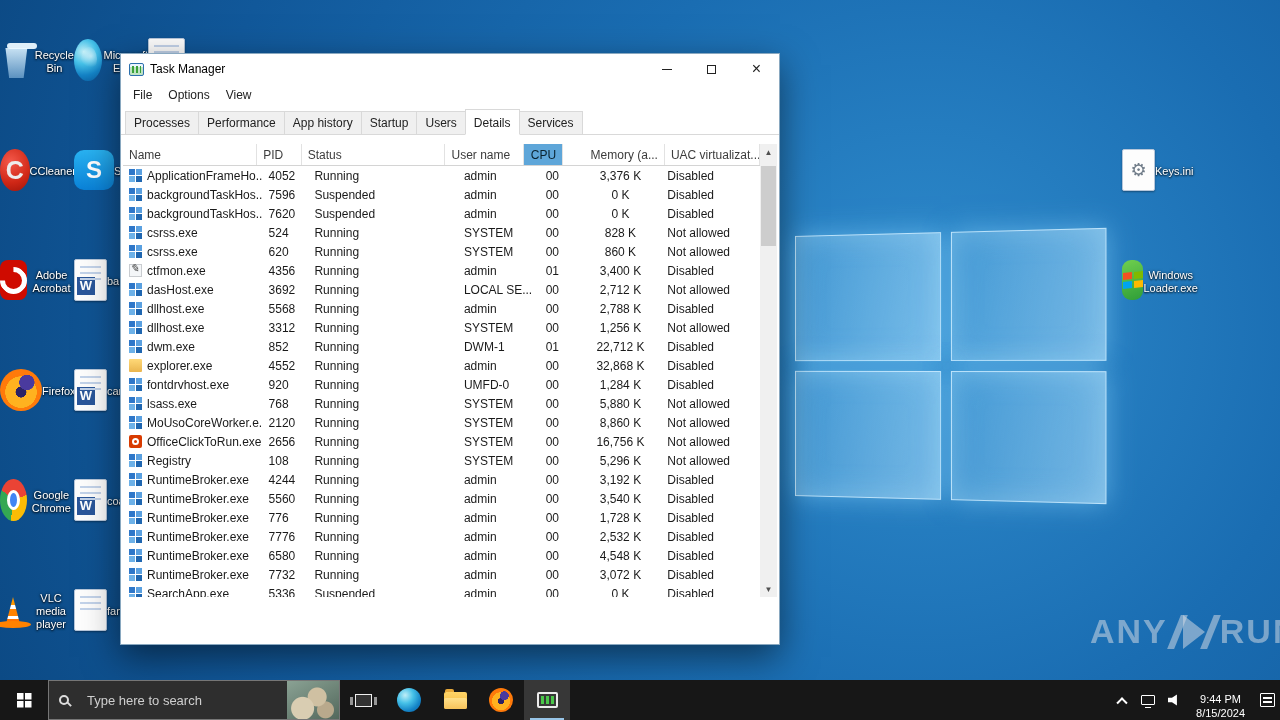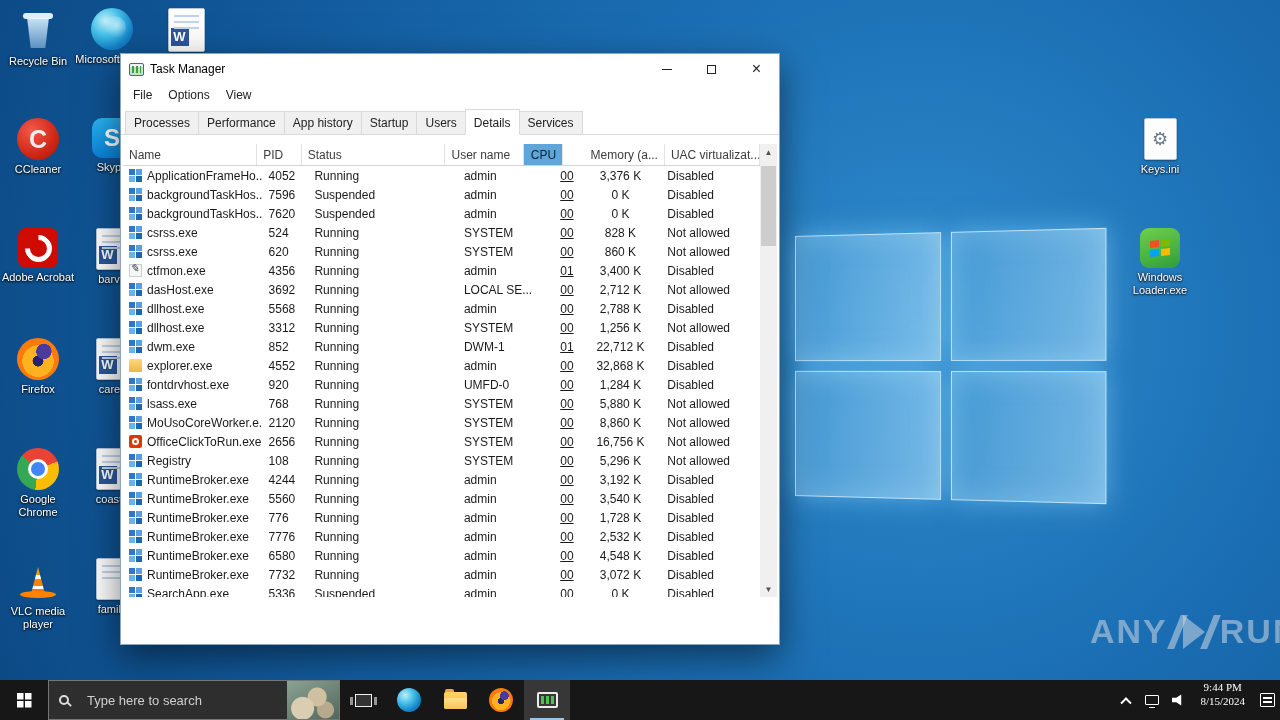--- a/index.html
+++ b/index.html
@@ -14,21 +14,21 @@
     transform: perspective(900px) rotateY(-10deg); }
   .winlogo .pane { background:linear-gradient(100deg, rgba(96,176,228,.45), rgba(160,215,248,.65));
     border:1px solid rgba(205,236,255,.85); box-shadow:0 0 24px rgba(130,205,250,.55), inset 0 0 30px rgba(180,225,250,.35); }
 
   
   .icon-col { position:absolute; width:76px; }
   #col1 { left:0; top:2px; }
   #col2 { left:74px; top:2px; }
   #col3 { left:148px; top:2px; }
   #rightcol { left:1122px; top:112px; }
-  .cell { width:76px; height:110px; display:flex; flex-direction:column; align-items:center; padding-top:6px; }
+  .cell { width:76px; height:110px; display:flex; flex-direction:row; align-items:center; padding-top:6px; }
   .dlabel { margin-top:3px; font-size:11px; line-height:13px; color:#fff; text-align:center;
     text-shadow:0 1px 2px rgba(0,0,0,.9), 0 0 3px rgba(0,0,0,.7); max-width:76px; word-wrap:break-word; }
   .dicon { width:44px; height:44px; position:relative; display:flex; align-items:center; justify-content:center; }
 
   .dicon[data-icon="recycle"]::before { content:""; width:26px; height:30px; margin-top:6px;
     background:linear-gradient(180deg, rgba(220,242,255,.9), rgba(125,175,215,.7));
     clip-path:polygon(8% 0, 92% 0, 78% 100%, 22% 100%); }
   .dicon[data-icon="recycle"]::after { content:""; position:absolute; top:5px; left:7px; width:30px; height:6px;
     background:rgba(235,248,255,.95); border-radius:3px; }
 
@@ -125,21 +125,21 @@
   .hcell { border-right:1px solid #e2e2e2; padding:4px 4px 0 6px; overflow:hidden; white-space:nowrap; }
   .hc-name { width:140px; } .hc-pid { width:46px; } .hc-status { width:150px; } .hc-user { width:82px; }
   .hc-cpu { width:40px; background:#5ea6d9; text-align:right; padding-right:6px; color:#09222f; }
   .hc-mem { width:106px; text-align:right; padding-right:6px; } .hc-uac { width:99px; }
 
   .rows { position:absolute; top:112px; left:2px; right:19px; bottom:47px; overflow:hidden; }
   .row { display:flex; height:19px; align-items:center; }
   .c { overflow:hidden; white-space:nowrap; padding:0 4px 0 6px; }
   .c.name { width:140px; display:flex; align-items:center; gap:5px; }
   .c.pid { width:46px; } .c.status { width:150px; } .c.user { width:82px; }
-  .c.cpu { width:40px; text-align:right; padding-right:6px;text-decoration:underline; }
+  .c.cpu { width:40px; text-align:left; padding-right:6px; }
   .c.mem { width:82px; text-align:center; padding-right:6px; } .c.uac { width:99px; }
 
   .picon { width:13px; height:13px; flex:0 0 13px; display:inline-block; position:relative; }
   .picon[data-icon="app"] { background:
       linear-gradient(to right, transparent 0 6px, #fff 6px 7px, transparent 7px),
       linear-gradient(to bottom, transparent 0 6px, #fff 6px 7px, transparent 7px),
       conic-gradient(#5aa0e0 0 25%, #1f66b0 0 50%, #6db1e8 0 75%, #2e77c9 0); }
   .picon[data-icon="pen"] { background:#f4f6f8; border:1px solid #c9ccd0; }
   .picon[data-icon="pen"]::after { content:"✎"; position:absolute; inset:-3px 0 0 0; font-size:11px; color:#444; }
   .picon[data-icon="folder"] { background:linear-gradient(#ffd978,#eab54e); border-radius:1px; }
@@ -200,21 +200,21 @@
     background:linear-gradient(#ffe08a,#f7c35a); border-radius:2px; }
   .ff24 { width:24px; height:24px; border-radius:50%;
     background:
       radial-gradient(circle at 64% 32%, #4a3a9e 0 19%, transparent 20%),
       radial-gradient(circle at 50% 55%, #2b2265 0 17%, #ffb21f 18% 50%, #ff7a0a 51% 80%, #d84b06 100%); }
   .tmgr24 { width:21px; height:16px; border:2px solid #ececec; border-radius:2px; position:relative; }
   .tmgr24::after { content:""; position:absolute; inset:2px;
     background:repeating-linear-gradient(90deg, #49c549 0 3px, transparent 3px 5px); }
   .tb-btn.active { background:rgba(255,255,255,.14); }
   .tb-btn.active::after { content:""; position:absolute; left:6px; right:6px; bottom:0; height:2px; background:#98c5e8; }
-  .tray { margin-left:auto; display:flex; align-items:flex-start;font-family:Liberation Serif, serif; }
+  .tray { margin-left:auto; display:flex; align-items:flex-end; }
   .tray-btn { width:26px; height:40px; display:flex; align-items:center; justify-content:center; }
   .chev { width:8px; height:8px; border-left:2px solid #fff; border-top:2px solid #fff;
     transform:rotate(45deg) translate(2px,2px); }
   .net-icon { width:14px; height:10px; border:1.5px solid #fff; border-radius:1px; position:relative; }
   .net-icon::after { content:""; position:absolute; left:3px; right:3px; bottom:-4px; height:1.5px; background:#fff; }
   .vol-icon { width:13px; height:12px; background:#fff;
     clip-path:polygon(0 32%, 34% 32%, 72% 4%, 72% 96%, 34% 68%, 0 68%); }
   .clock { display:flex; flex-direction:column; justify-content:center; text-align:center;
     font-size:11px; line-height:14px; padding:0 9px; }
   .ac-icon { width:15px; height:14px; border:1.5px solid #fff; border-radius:1px; position:relative; }

